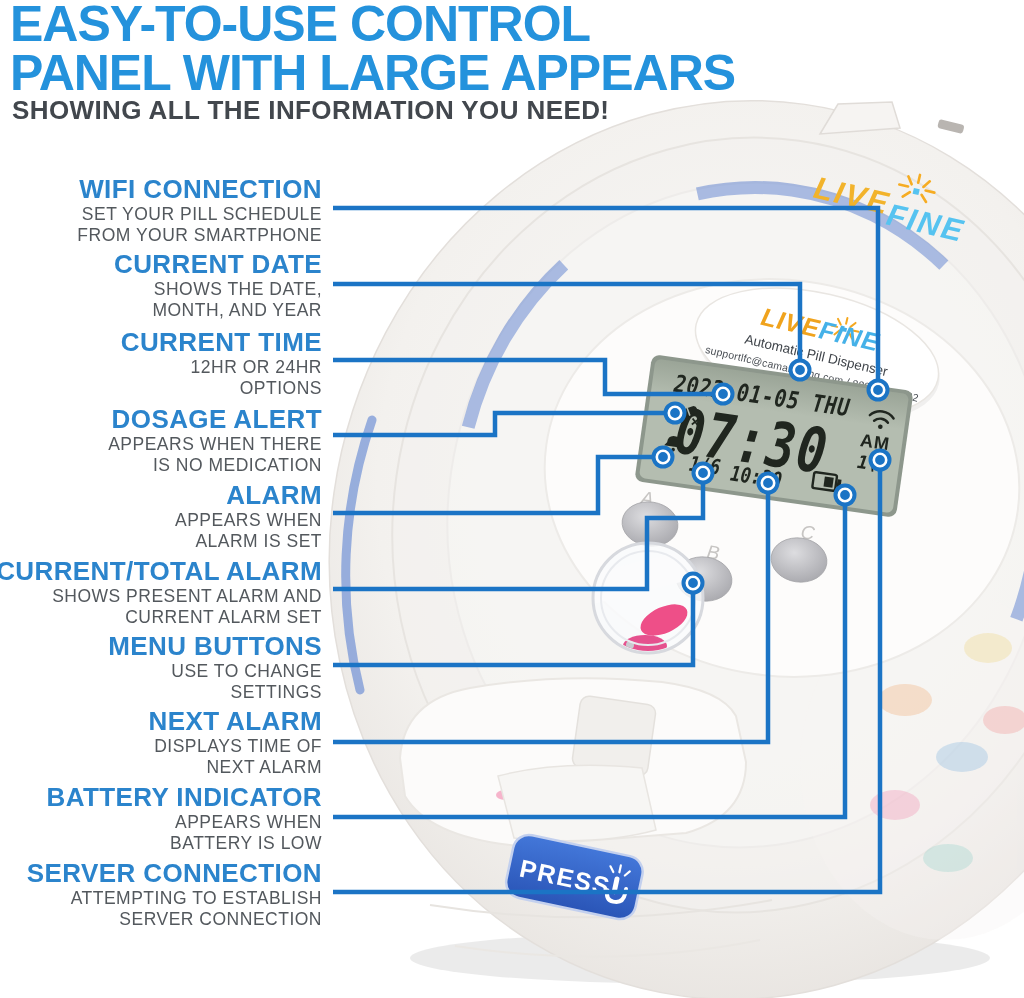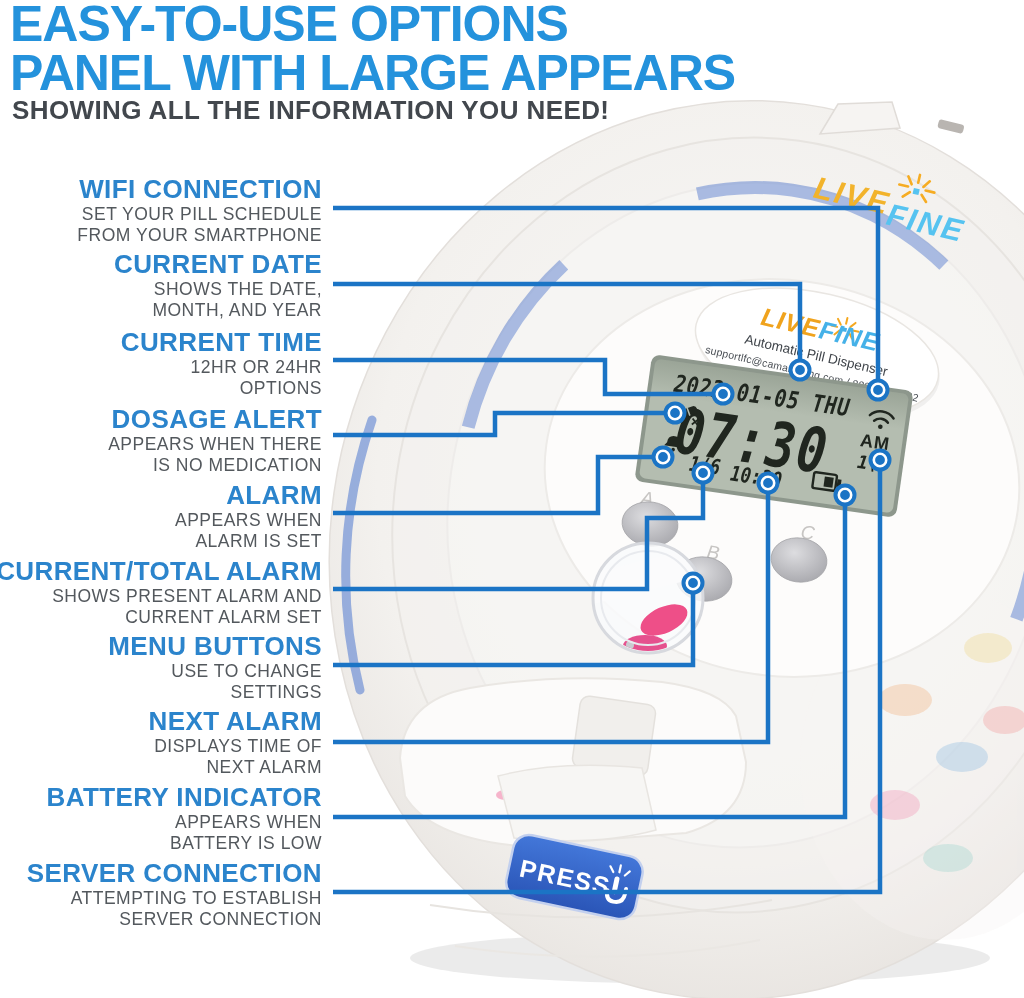--- a/index.html
+++ b/index.html
@@ -238,21 +238,21 @@
           <circle cx="845" cy="495" r="11.5" fill="#1b74c5"></circle>
           <circle cx="845" cy="495" r="6.2" fill="none" stroke="#fff" stroke-width="2.6"></circle>
         </g>
       <g>
           <circle cx="880" cy="460" r="11.5" fill="#1b74c5"></circle>
           <circle cx="880" cy="460" r="6.2" fill="none" stroke="#fff" stroke-width="2.6"></circle>
         </g>
     </g>
   </svg>
 
-  <div class="title">EASY-TO-USE OPTIONS</div>
+  <div class="title">EASY-TO-USE CONTROL</div>
   <div class="title" style="top:49px;">PANEL WITH LARGE APPEARS</div>
   <div class="subtitle">SHOWING ALL THE INFORMATION YOU NEED!</div>
 
   <div class="callout" style="top:174px;">
     <h3>WIFI CONNECTION</h3>
     <p>SET YOUR PILL SCHEDULE</p>
     <p>FROM YOUR SMARTPHONE</p>
   </div>
   <div class="callout" style="top:249px;">
     <h3>CURRENT DATE</h3>

